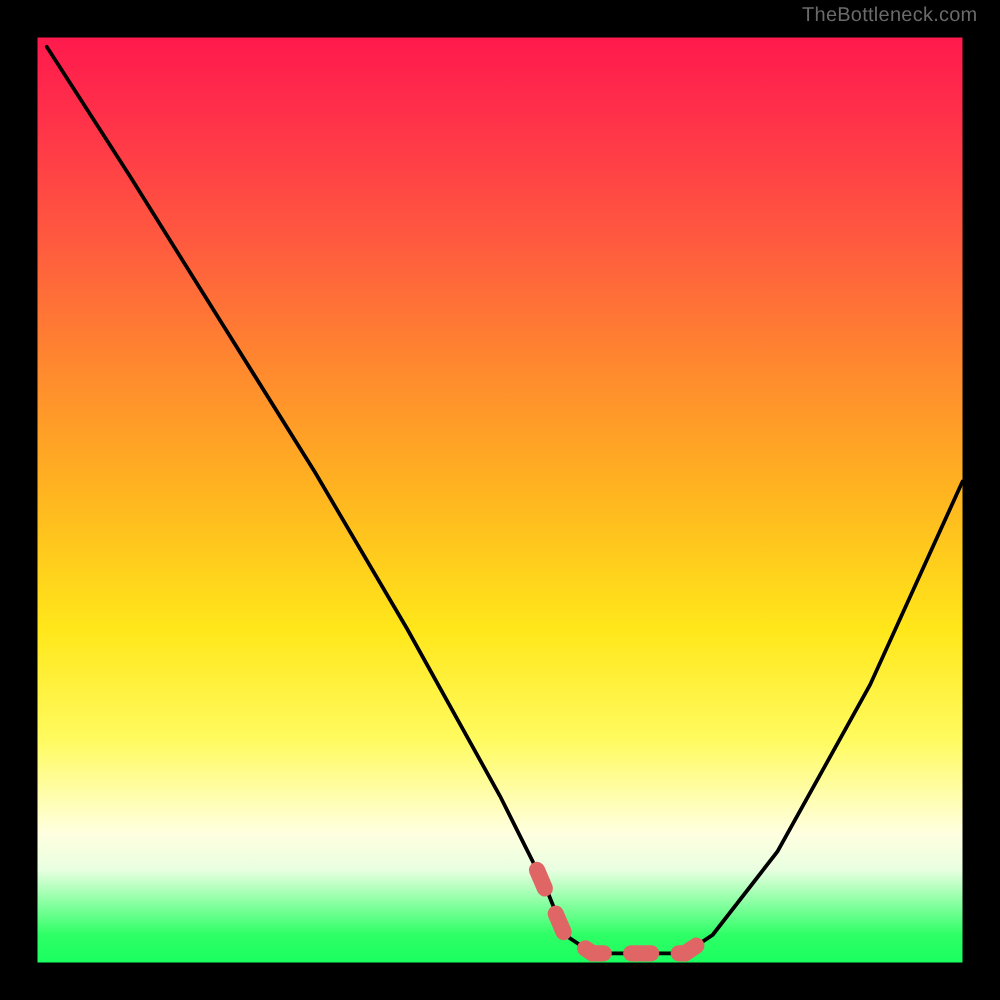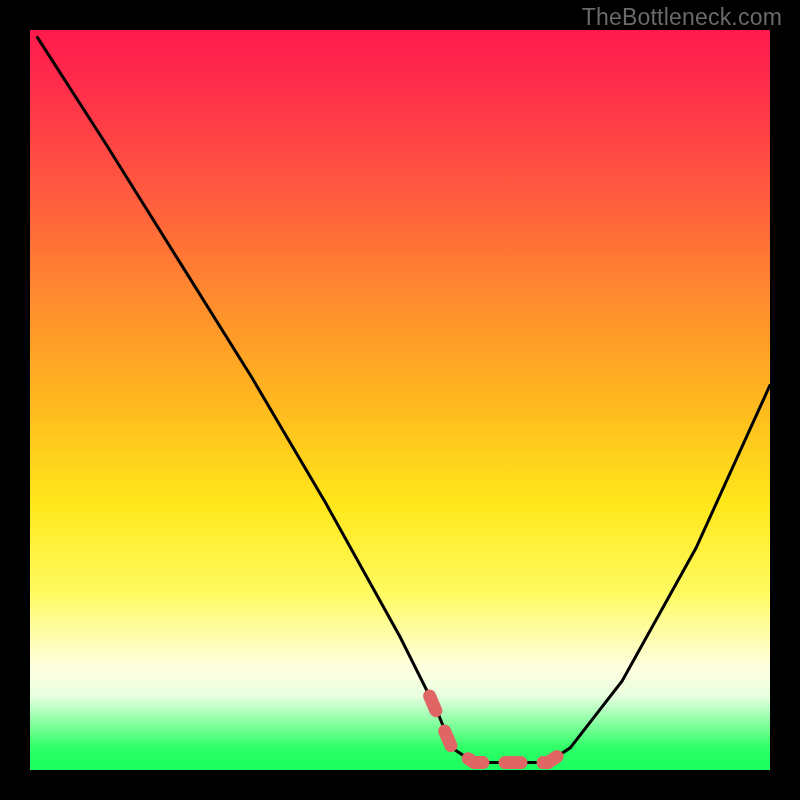--- a/index.html
+++ b/index.html
@@ -39,21 +39,21 @@
       #e8ffe0 90%,
       #2eff66 97%,
       #1aff60 100%
     );
   }
   .watermark {
     position: absolute;
     top: 4px;
     right: 18px;
     color: #6a6a6a;
-    font-size: 23px;
+    font-size: 16px;
     letter-spacing: 0.2px;
     font-weight: 400;
     text-align: right;
   }
   svg.curve-layer {
     position: absolute;
     left: 30px;
     top: 30px;
     width: 740px;
     height: 740px;

